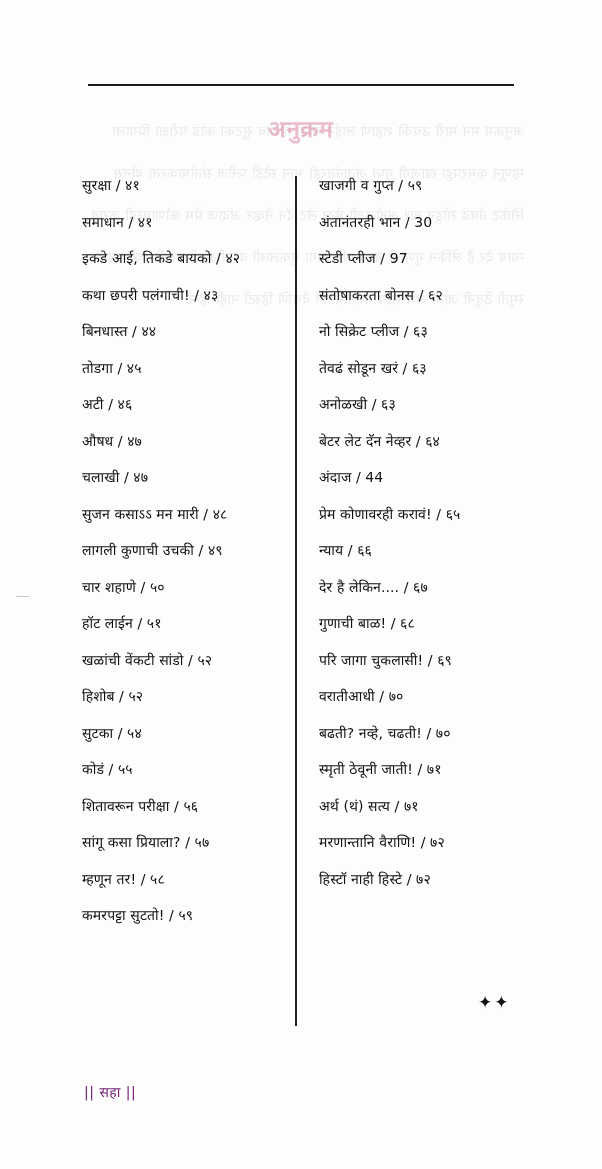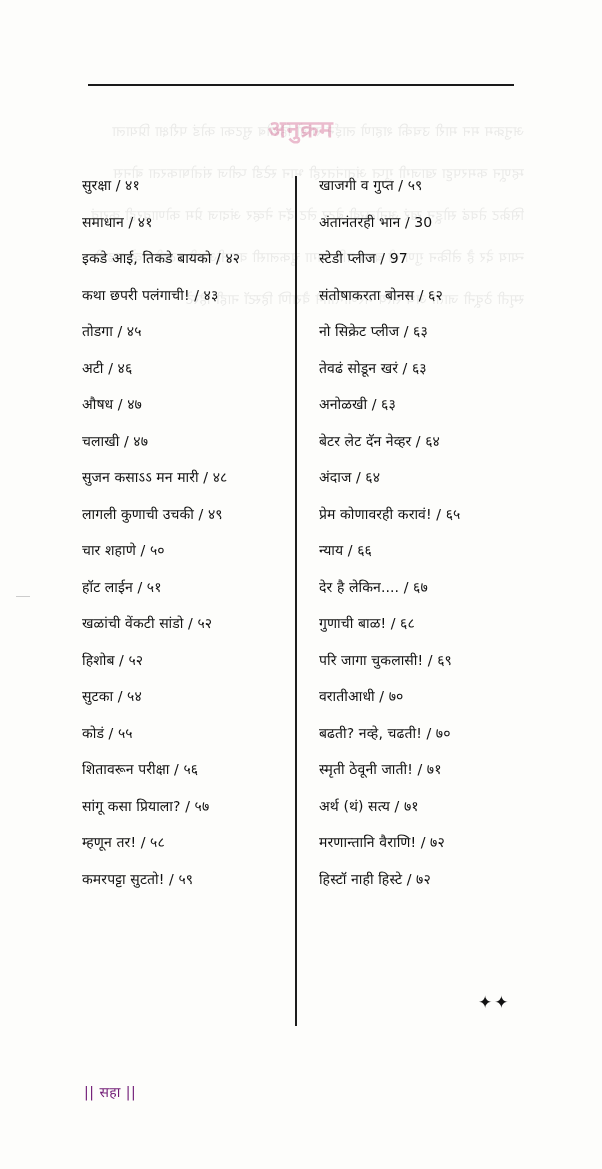--- a/index.html
+++ b/index.html
@@ -137,20 +137,21 @@
 
   <div class="edge-mark"></div>
 
   <div class="columns">
 
     <div class="col col-left">
       <div class="entry">सुरक्षा / ४१</div>
       <div class="entry">समाधान / ४१</div>
       <div class="entry">इकडे आई, तिकडे बायको / ४२</div>
       <div class="entry">कथा छपरी पलंगाची! / ४३</div>
+      <div class="entry">बिनधास्त / ४४</div>
       <div class="entry">तोडगा / ४५</div>
       <div class="entry">अटी / ४६</div>
       <div class="entry">औषध / ४७</div>
       <div class="entry">चलाखी / ४७</div>
       <div class="entry">सुजन कसाऽऽ मन मारी / ४८</div>
       <div class="entry">लागली कुणाची उचकी / ४९</div>
       <div class="entry">चार शहाणे / ५०</div>
       <div class="entry">हॉट लाईन / ५१</div>
       <div class="entry">खळांची वेंकटी सांडो / ५२</div>
       <div class="entry">हिशोब / ५२</div>
@@ -166,21 +167,21 @@
 
     <div class="col col-right">
       <div class="entry">खाजगी व गुप्त / ५९</div>
       <div class="entry">अंतानंतरही भान / 30</div>
       <div class="entry">स्टेडी प्लीज / 97</div>
       <div class="entry">संतोषाकरता बोनस / ६२</div>
       <div class="entry">नो सिक्रेट प्लीज / ६३</div>
       <div class="entry">तेवढं सोडून खरं / ६३</div>
       <div class="entry">अनोळखी / ६३</div>
       <div class="entry">बेटर लेट दॅन नेव्हर / ६४</div>
-      <div class="entry">अंदाज / ६४</div>
+      <div class="entry">अंदाज / 44</div>
       <div class="entry">प्रेम कोणावरही करावं! / ६५</div>
       <div class="entry">न्याय / ६६</div>
       <div class="entry">देर है लेकिन.... / ६७</div>
       <div class="entry">गुणाची बाळ! / ६८</div>
       <div class="entry">परि जागा चुकलासी! / ६९</div>
       <div class="entry">वरातीआधी / ७०</div>
       <div class="entry">बढती? नव्हे, चढती! / ७०</div>
       <div class="entry">स्मृती ठेवूनी जाती! / ७१</div>
       <div class="entry">अर्थ (थं) सत्य / ७१</div>
       <div class="entry">मरणान्तानि वैराणि! / ७२</div>

